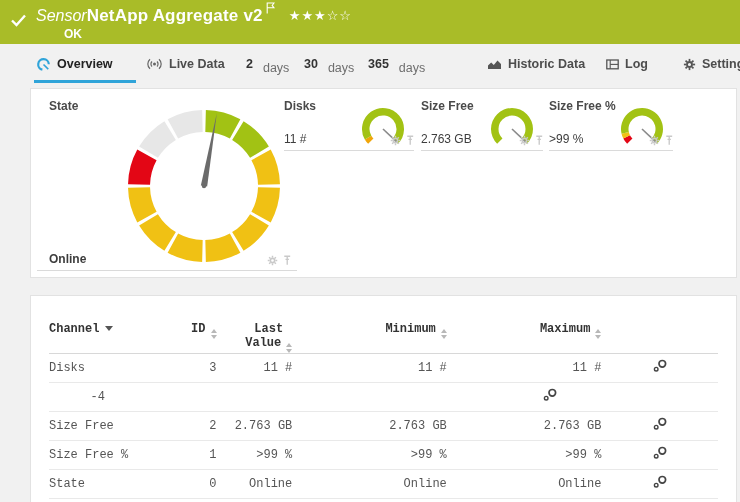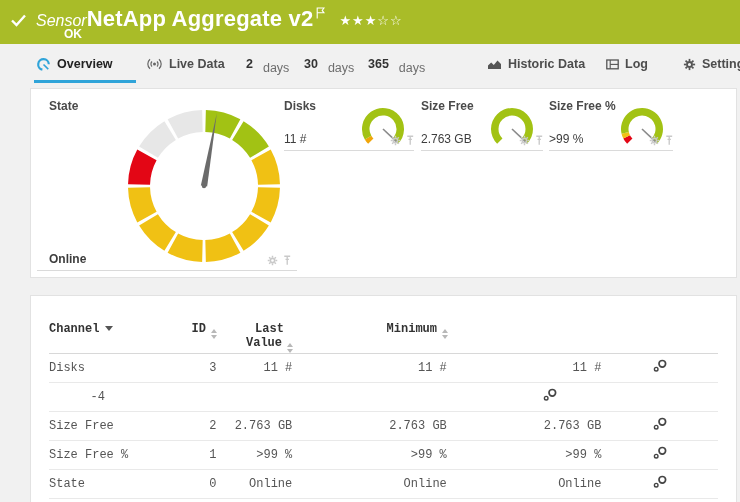--- a/index.html
+++ b/index.html
@@ -7,21 +7,21 @@
     width:740px;height:502px;overflow:hidden;position:relative;
     background:#f1f1f1;
     font-family:"Liberation Sans",sans-serif;
     -webkit-font-smoothing:antialiased;
   }
   
   .hdr{position:absolute;left:0;top:0;width:740px;height:44px;}
   .hdr-row{position:absolute;left:36px;top:6px;display:flex;align-items:baseline;color:#fff;}
   .hdr-check{position:absolute;left:11px;top:13px;width:15px;height:13px;}
   .hdr-type{font-size:16px;font-style:italic;font-weight:400;margin-right:0;}
-  .hdr-title{font-size:22px;font-weight:700;letter-spacing:.2px;}
+  .hdr-title{font-size:17px;font-weight:700;letter-spacing:.2px;}
   .hdr-flag{position:relative;top:-7px;margin-left:3px;}
   .hdr-stars{font-size:13px;letter-spacing:1px;margin-left:14px;position:relative;top:-1px;}
   .hdr-status{position:absolute;left:64px;top:27px;font-size:12px;font-weight:700;color:#fff;}
   
   .tabbar{position:absolute;left:0;top:44px;width:740px;height:40px;background:#f1f1f1;text-align:right;}
   .tab{position:absolute;top:0;height:40px;display:flex;align-items:center;gap:6px;cursor:pointer;
        font-size:12.5px;font-weight:700;color:#4d4d4d;white-space:nowrap;}
   .tab.active{color:#222;}
   .tab .tab-num{color:#333;font-weight:700;}
   .tab .tab-days{color:#6e6e6e;font-weight:400;margin-left:4px;margin-top:8px;}
@@ -287,20 +287,24 @@
             <span class="down"></span>
           </span></div>
         <div class="t-h" style="width: 76px; text-align: right; box-sizing: border-box;"><span class="two-line"><div>Last</div><div>Value<span class="sort">
                 <span class="up"></span>
                 <span class="down"></span>
               </span></div></span></div>
         <div class="t-h" style="width: 155px; text-align: right; box-sizing: border-box;"><span>Minimum</span><span class="sort">
             <span class="up"></span>
             <span class="down"></span>
           </span></div>
+        <div class="t-h" style="width: 155px; text-align: right; box-sizing: border-box;"><span>Maximum</span><span class="sort">
+            <span class="up"></span>
+            <span class="down"></span>
+          </span></div>
         <div style="width: 117px;"></div>
       </div>
     <div id="t-body">
         <div class="t-row">
           <div class="t-c" style="width: 112px; text-align: left; box-sizing: border-box;">Disks</div>
           <div class="t-c" style="width: 56px; text-align: right; box-sizing: border-box;">3</div>
           <div class="t-c" style="width: 76px; text-align: right; box-sizing: border-box;">11 #</div>
           <div class="t-c" style="width: 155px; text-align: right; box-sizing: border-box;">11 #</div>
           <div class="t-c" style="width: 155px; text-align: right; box-sizing: border-box;">11 #</div>
           <div style="width: 117px; text-align: center;"><span style="display: inline-flex;">

